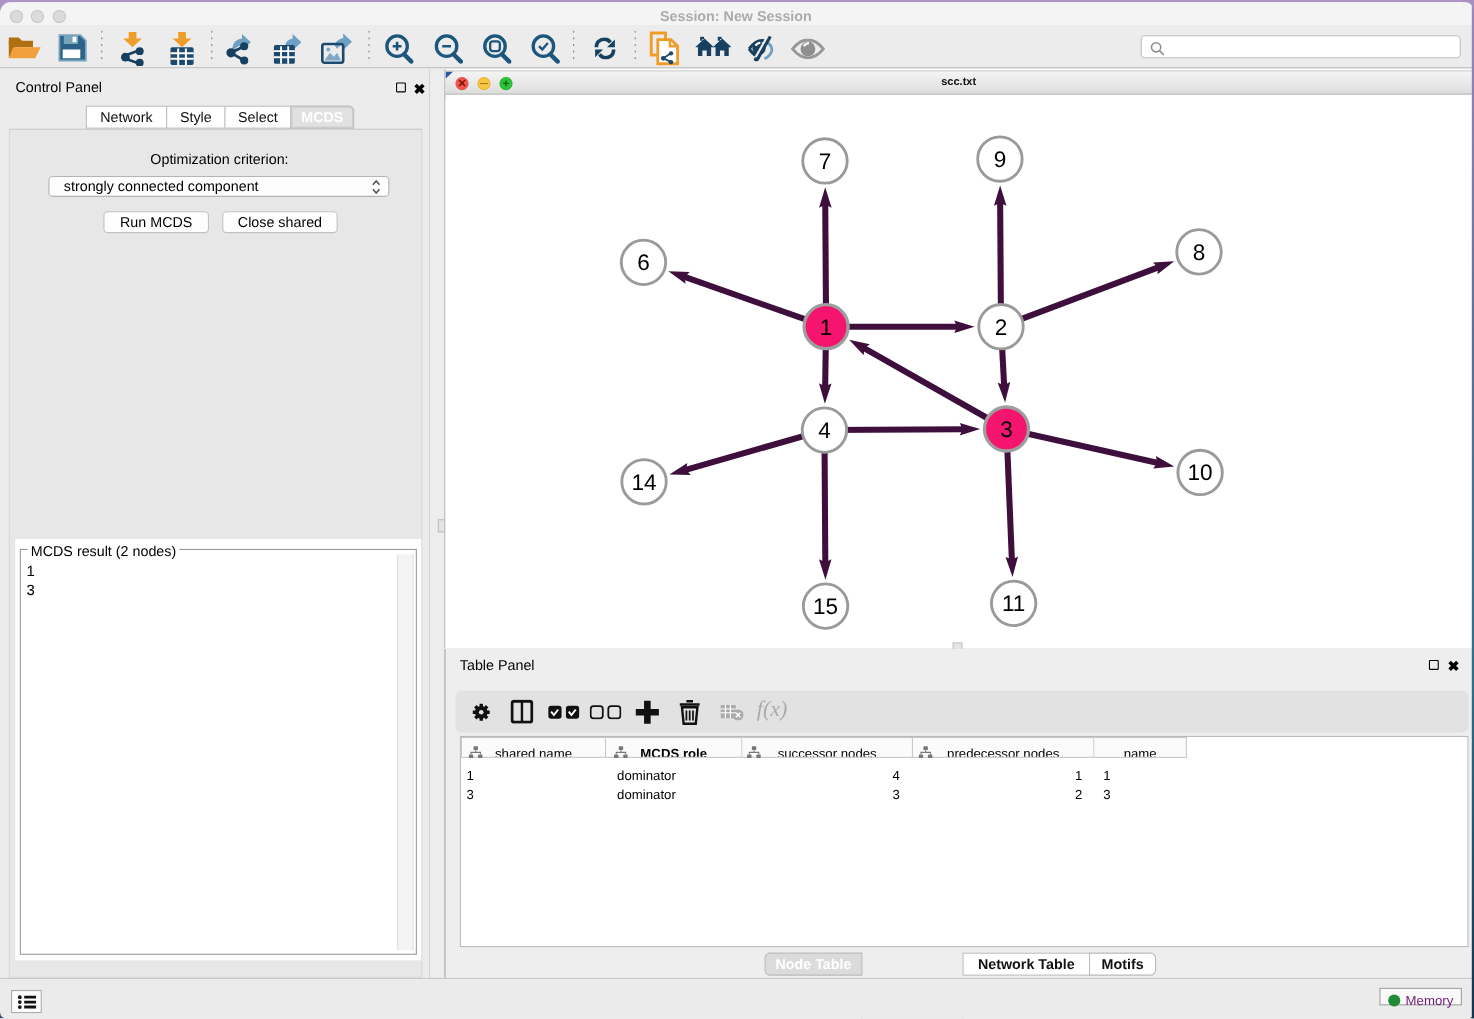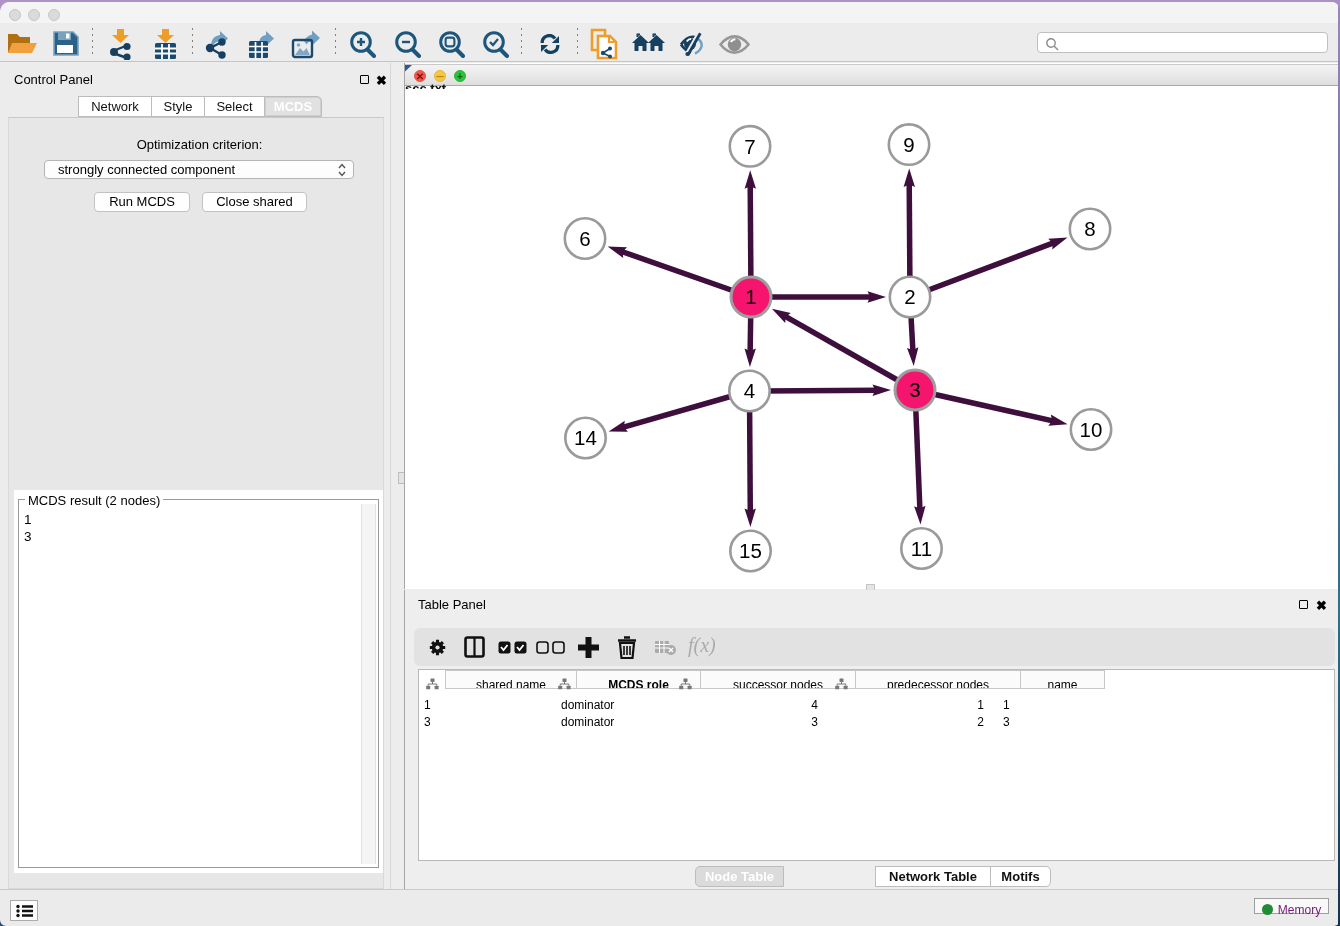--- a/index.html
+++ b/index.html
@@ -35,31 +35,31 @@
 #mcds-fs { position:absolute; left:4px; top:9px; width:361px; height:369px; border:1px solid #9A9A9A; }
 #mcds-label { position:absolute; left:6px; top:-7px; background:#fff; padding:0 3px; font-size:13px; color:#000;text-align:right; }
 #mcds-sb { position:absolute; right:2px; top:4px; width:15px; height:360px; background:#F4F4F4; border-left:1px solid #E2E2E2; border-right:1px solid #E2E2E2; }
 .mcds-item { position:absolute; left:5px; font-size:13.5px; color:#000; }
 
 #vsplit-handle { left:398px; top:472px; width:7px; height:12px; background:#E4E4E4; border:1px solid #BDBDBD; }
 #net-splith { left:866px; top:583.5px; width:9px; height:7px; background:#E4E4E4; border:1px solid #C6C6C6; }
 
 #netpanel { left:404px; top:63px; width:934px; height:526px; background:#fff; border-left:1px solid #A5A5A5; }
 #net-title { position:absolute; left:0; top:1px; width:100%; height:22px; background:linear-gradient(#F4F4F4,#E3E3E3 80%,#DCDCDC); border-top:1px solid #C9C9C9; border-bottom:1px solid #ABABAB; }
-#net-title-text { position:absolute; top:3.5px; width:100%; text-align:left; font-size:13px; font-weight:bold; color:#111;margin-top:12px; }
+#net-title-text { position:absolute; top:3.5px; width:100%; text-align:center; font-size:10px; font-weight:bold; color:#111; }
 .wl { position:absolute; top:5px; width:12px; height:12px; border-radius:50%; font-size:10px; font-weight:bold; line-height:11px; text-align:center; }
 #netcanvas { position:absolute; left:0; top:26px; width:933px; height:500px; background:#fff; }
 
 #tpanel { left:404px; top:590px; width:934px; height:299px; background:#EFEEEF; border-left:1px solid #A5A5A5; }
 #tp-title { position:absolute; left:13px; top:7px; font-size:13px; color:#000; }
 #tp-max { position:absolute; left:894px; top:10px; width:9px; height:9px; border:1.5px solid #000; border-radius:1px; }
 #tp-close { position:absolute; left:911px; top:8px; font-size:13px; font-weight:bold; color:#000; }
 #tp-toolbar { position:absolute; left:9px; top:38px; width:921px; height:38px; background:#E3E2E3; border-radius:6px; }
 #tp-table { position:absolute; left:13px; top:79px; width:917px; height:192px; background:#fff; border:1px solid #B9B9B9; }
-.th { position:absolute; top:0; height:19px; border-top:1px solid #C8C8C8; border-right:1px solid #C8C8C8; border-bottom:1px solid #C8C8C8; background:#FCFBFC; font-size:12px; text-align:center; line-height:29px; color:#000; overflow:hidden;margin-left:26px; }
+.th { position:absolute; top:0; height:19px; border-top:1px solid #C8C8C8; border-right:1px solid #C8C8C8; border-bottom:1px solid #C8C8C8; background:#FCFBFC; font-size:12px; text-align:center; line-height:29px; color:#000; overflow:hidden; }
 .td { position:absolute; font-size:12px; color:#000; height:17px; line-height:17px; }
 #tp-tabs { position:absolute; left:0; top:276px; width:100%; height:21px; }
 .btab { position:absolute; top:0; height:21px; background:#fff; border:1px solid #BCBCBC; font-size:13px; font-weight:bold; text-align:center; line-height:19px; color:#111; }
 
 #statusbar { left:0; top:889px; width:1338px; height:37px; background:#ECEBEC; border-top:1px solid #C9C9C9; }
 #list-btn { position:absolute; left:10px; top:10px; width:28px; height:21px; background:#FCFCFC; border:1px solid #ABABAB; }
 #mem-btn { position:absolute; left:1254px; top:8px; width:75px; height:16px; background:#F9F9F9; border:1px solid #9F9F9F; font-size:12px; color:#701a75; line-height:22px; text-align:center; }
 </style>
 </head>
 <body>
@@ -68,20 +68,21 @@
 <svg class="abs" style="left:0;top:0;z-index:5" width="12" height="12" viewBox="0 0 12 12">
     <path d="M0 12 V0 H12 V2 A10 10 0 0 0 0 12 Z" fill="#AE93C6"></path>
   </svg>
 <svg class="abs" style="left:1330px;top:0;z-index:5" width="10" height="10" viewBox="0 0 10 10">
     <path d="M0 0 H10 V10 A8.5 8.5 0 0 0 0 2 Z" fill="#A98FC1"></path>
   </svg>
 <div class="abs" id="titlebar">
   <span class="tl" style="left:9px"></span>
     <span class="tl" style="left:28px"></span>
     <span class="tl" style="left:48px"></span>
+  <div id="title-text">Session: New Session</div>
 </div>
 <div class="abs" id="toolbar">
   <svg class="ticon" style="left:7px;top:8px" width="31" height="25" viewBox="0 0 31 25">
     <path d="M1 3 h9 l3 3 h10 v4 H1 Z" fill="#B06F10"></path>
     <path d="M1 22 L1 6 h9 l3 3 h10 l-0 3 h-16 Z" fill="#B06F10"></path>
     <path d="M5 12 h25 l-5 10 H1 Z" fill="#F0A03C"></path>
   </svg>
   <svg class="ticon" style="left:52px;top:7px" width="28" height="27" viewBox="0 0 28 27">
     <path d="M2 2 h19 l5 5 v18 H2 Z" fill="#2C6288"></path>
     <path d="M6 2 h13 v8 h-13 Z" fill="#77A3BE"></path>

